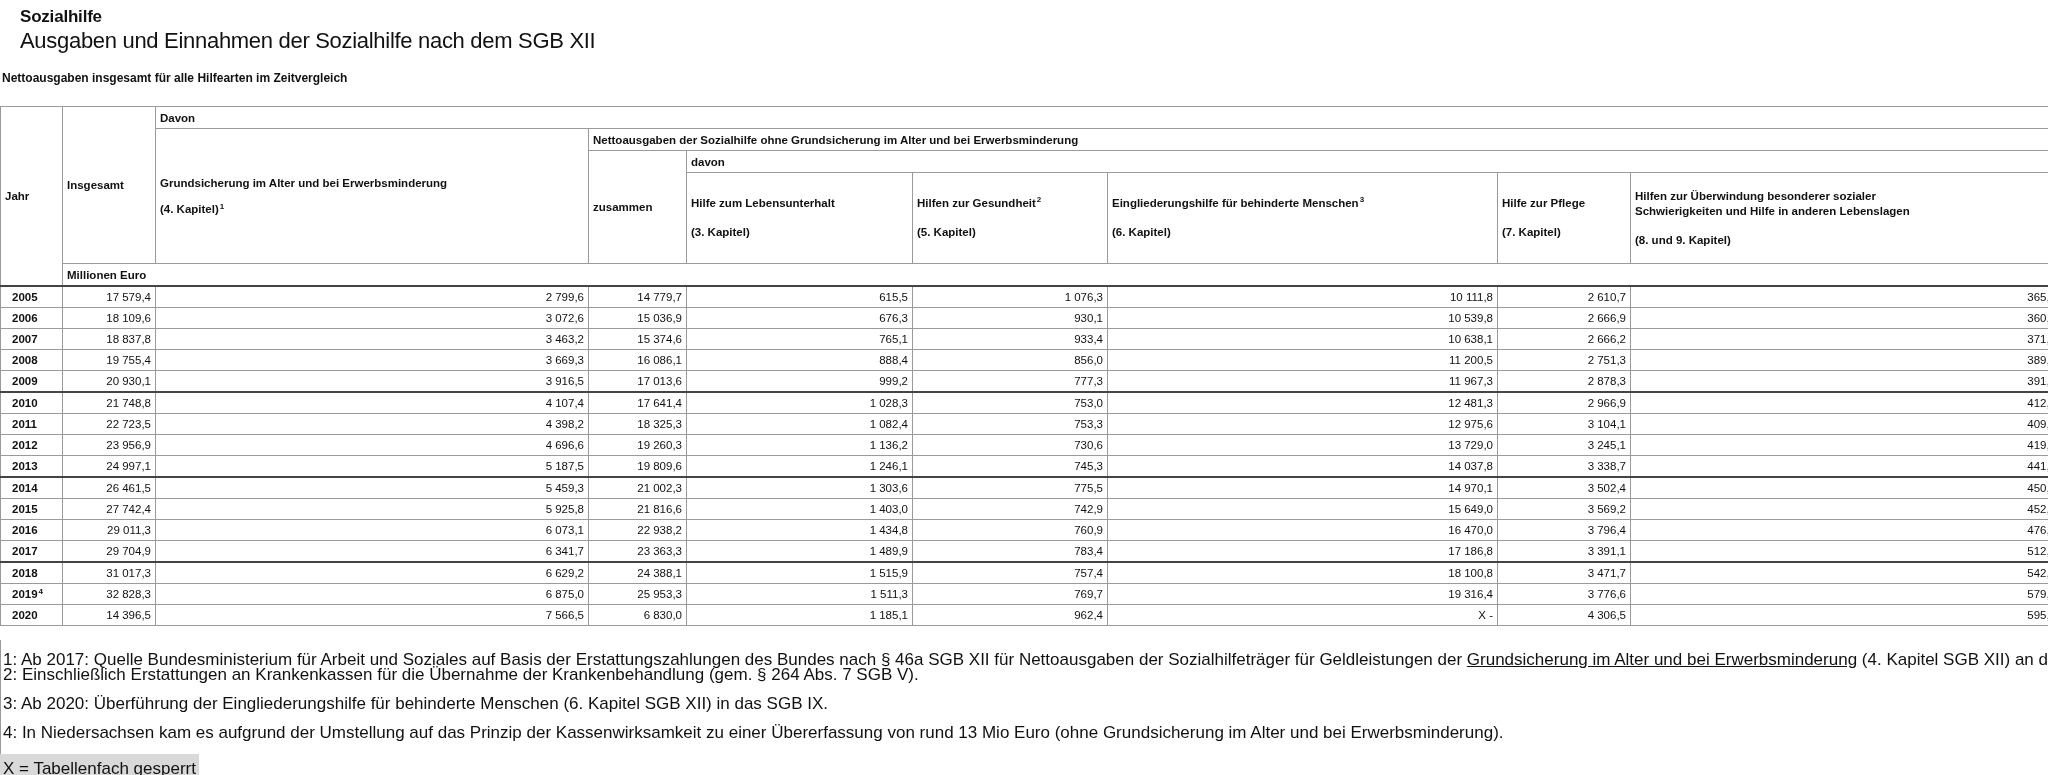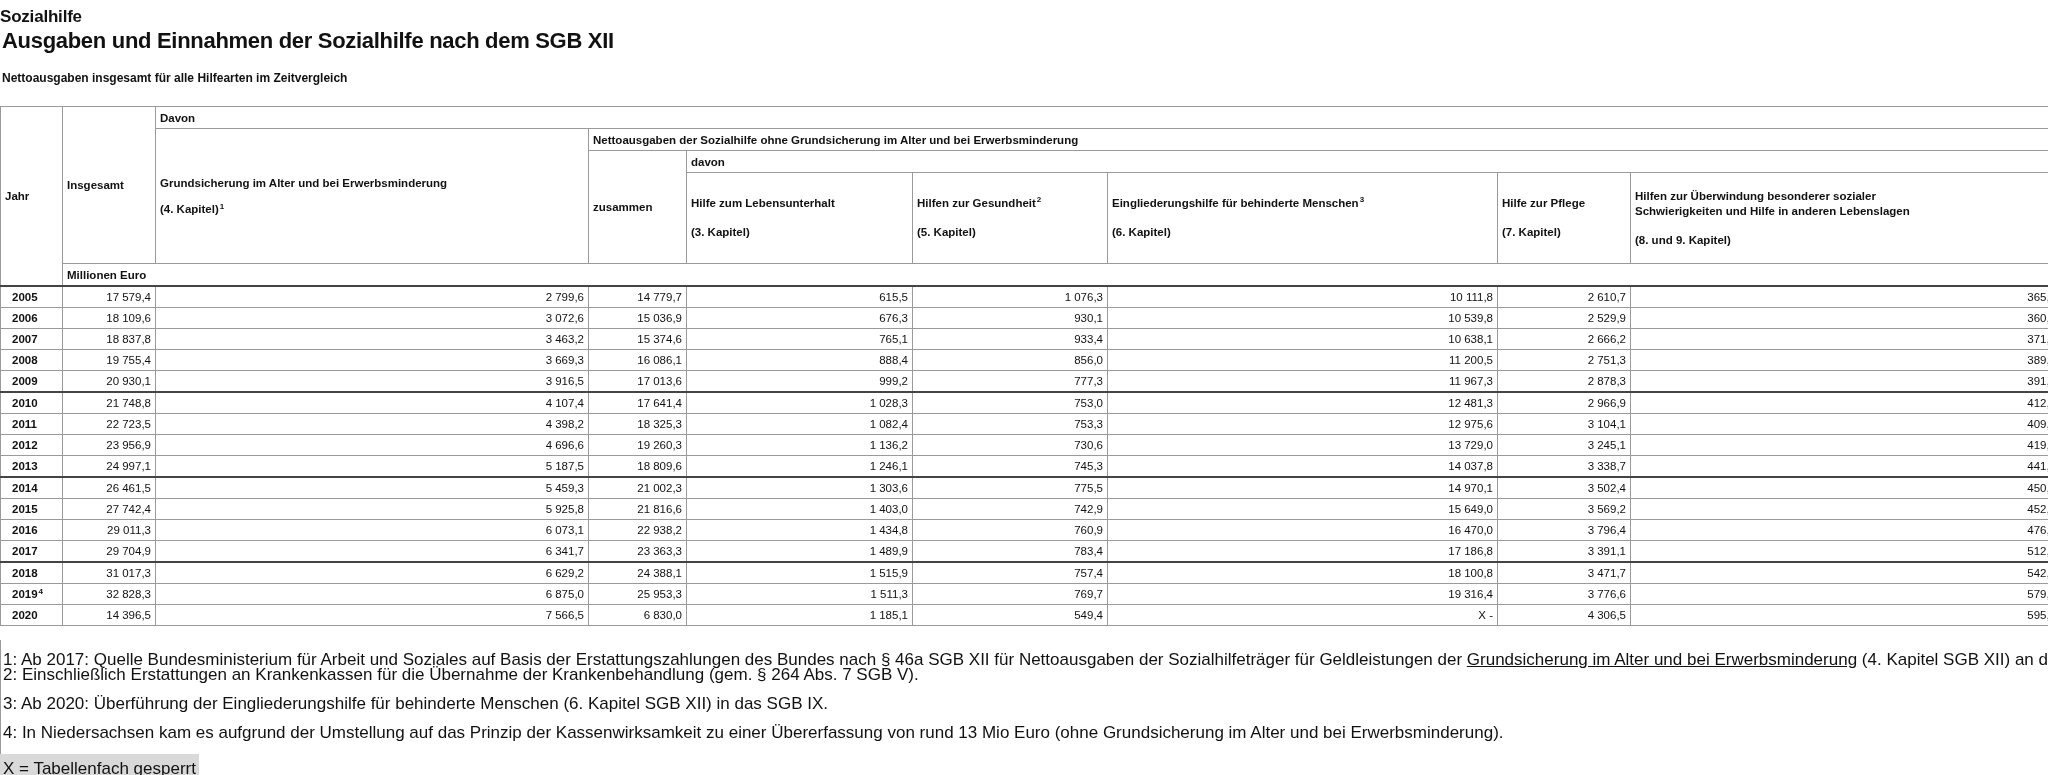--- a/index.html
+++ b/index.html
@@ -1,22 +1,22 @@
 <!DOCTYPE html>
 <html><head>
 <meta charset="utf-8">
 <style>
   html, body { margin: 0; padding: 0; background: #ffffff; }
   body {
     width: 2048px; height: 775px; overflow: hidden; position: relative;
     font-family: "Liberation Sans", "DejaVu Sans", sans-serif;
     color: #111;
   }
-  .kicker { position: absolute; left: 0; top: 7px; font-size: 17px; font-weight: bold; letter-spacing: -0.2px; }
-  .title { position: absolute; left: 2px; top: 28px; font-size: 22px; font-weight: bold; letter-spacing: -0.3px; text-align: right; }
+  .kicker { position: absolute; left: 20px; top: 7px; font-size: 17px; font-weight: bold; letter-spacing: -0.2px; }
+  .title { position: absolute; left: 20px; top: 28px; font-size: 22px; font-weight: normal; letter-spacing: -0.3px; text-align: right; }
   .subtitle { position: absolute; left: 2px; top: 71px; font-size: 12px; font-weight: bold; text-align: center; }
 
   table.data {
     position: absolute; left: 0; top: 106px;
     border-collapse: collapse; table-layout: fixed;
     width: 2060px;
     font-size: 11.5px;
   }
   table.data td, table.data th {
     border: 1px solid #9a9a9a;
@@ -122,21 +122,21 @@
         <td>365,6</td>
       </tr>
       <tr>
         <td class="year"><span>2006</span></td>
         <td>18 109,6</td>
         <td>3 072,6</td>
         <td>15 036,9</td>
         <td>676,3</td>
         <td>930,1</td>
         <td>10 539,8</td>
-        <td>2 529,9</td>
+        <td>2 666,9</td>
         <td>360,7</td>
       </tr>
       <tr>
         <td class="year"><span>2007</span></td>
         <td>18 837,8</td>
         <td>3 463,2</td>
         <td>15 374,6</td>
         <td>765,1</td>
         <td>933,4</td>
         <td>10 638,1</td>
@@ -195,21 +195,21 @@
         <td>1 136,2</td>
         <td>730,6</td>
         <td>13 729,0</td>
         <td>3 245,1</td>
         <td>419,5</td>
       </tr>
       <tr>
         <td class="year"><span>2013</span></td>
         <td>24 997,1</td>
         <td>5 187,5</td>
-        <td>18 809,6</td>
+        <td>19 809,6</td>
         <td>1 246,1</td>
         <td>745,3</td>
         <td>14 037,8</td>
         <td>3 338,7</td>
         <td>441,7</td>
       </tr>
       <tr class="grp">
         <td class="year"><span>2014</span></td>
         <td>26 461,5</td>
         <td>5 459,3</td>
@@ -274,21 +274,21 @@
         <td>19 316,4</td>
         <td>3 776,6</td>
         <td>579,3</td>
       </tr>
       <tr>
         <td class="year"><span>2020</span></td>
         <td>14 396,5</td>
         <td>7 566,5</td>
         <td>6 830,0</td>
         <td>1 185,1</td>
-        <td>549,4</td>
+        <td>962,4</td>
         <td>X -</td>
         <td>4 306,5</td>
         <td>595,0</td>
       </tr>
     </tbody>
 </table>
 
 <div class="leftbar"></div>
 <div class="notes">
   <div class="n"><span>1: Ab 2017: Quelle Bundesministerium für Arbeit und Soziales auf Basis der Erstattungszahlungen des Bundes nach § 46a SGB XII für Nettoausgaben der Sozialhilfeträger für Geldleistungen der </span><u>Grundsicherung im Alter und bei Erwerbsminderung</u><span> (4. Kapitel SGB XII) an die Länder (Datenstand: 21. April 2021).</span></div>

